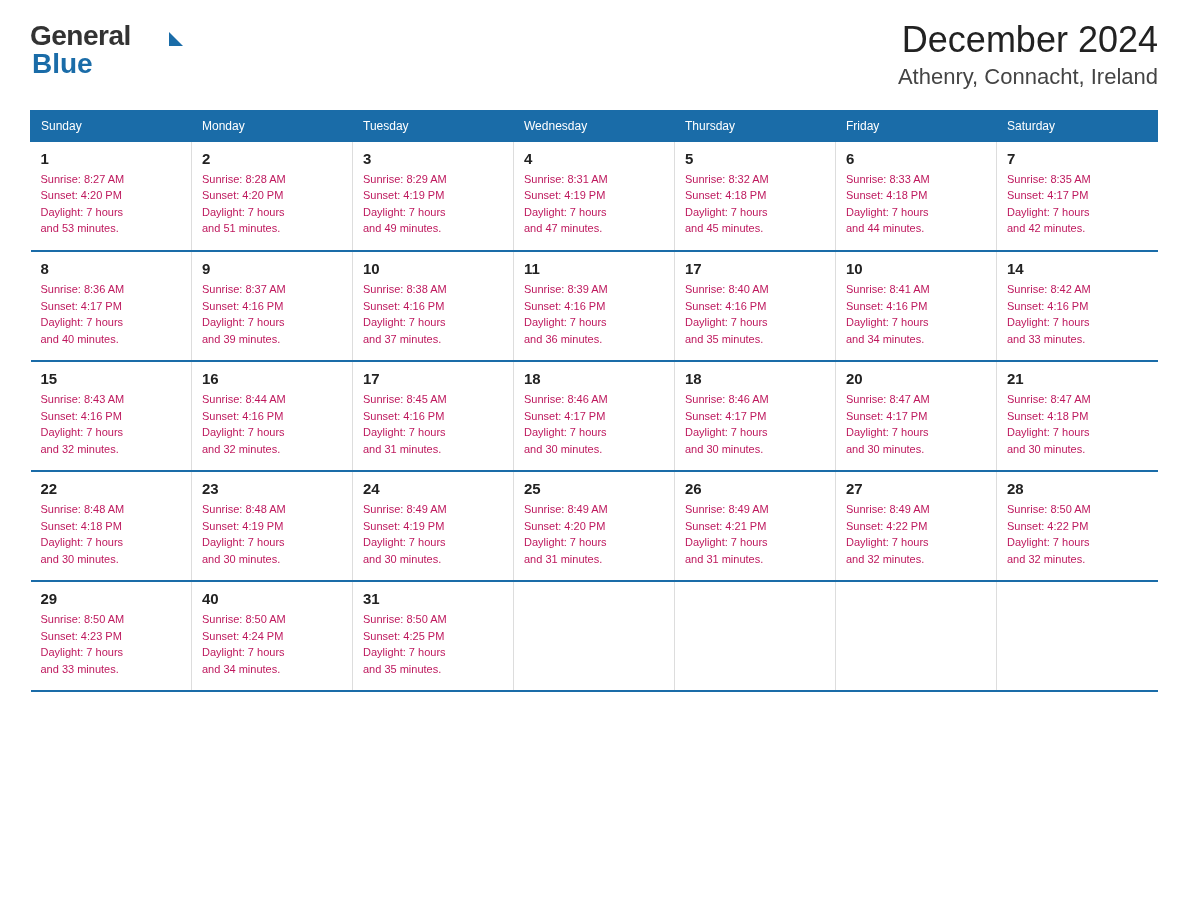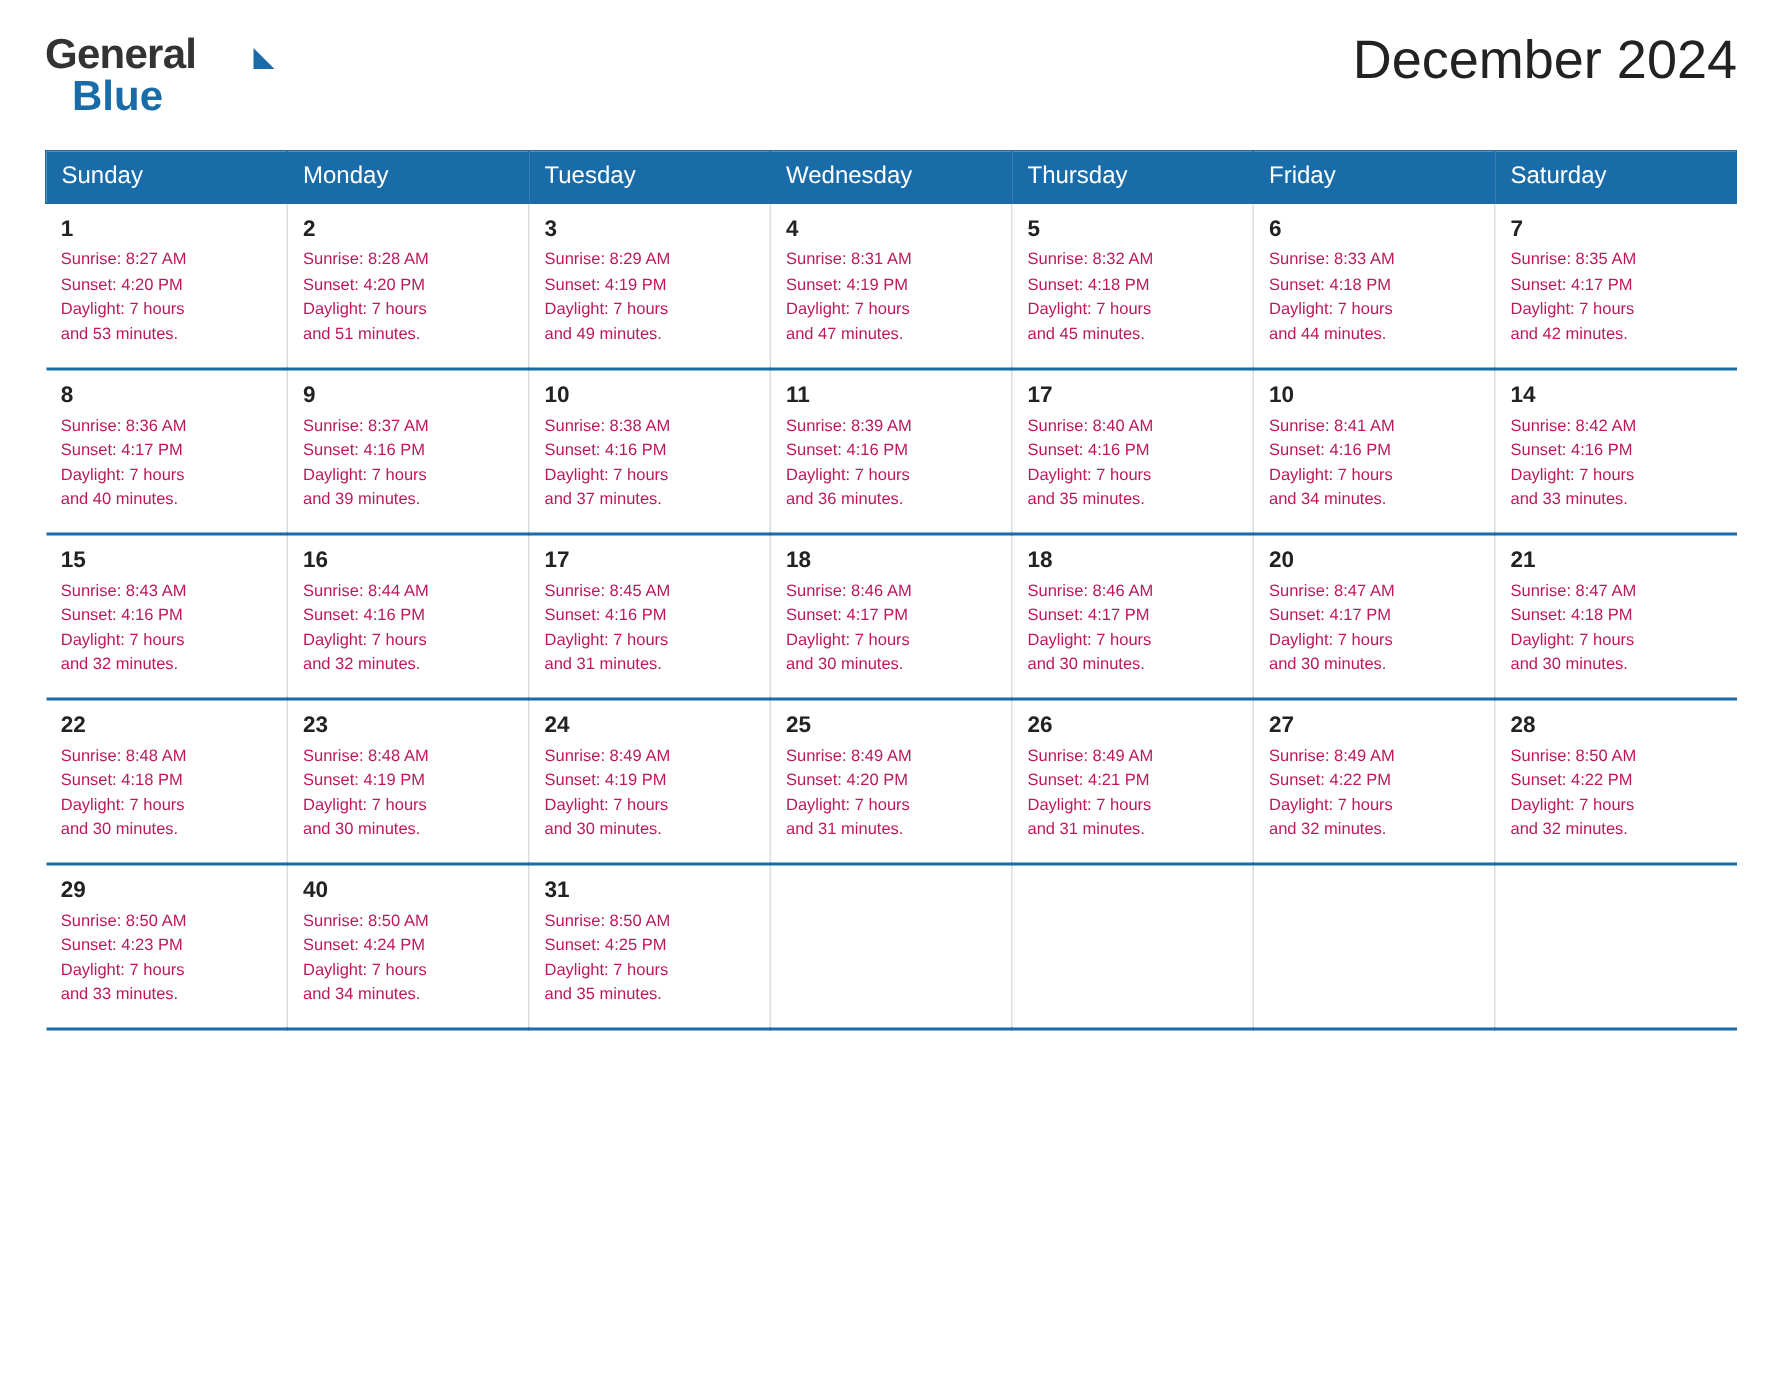--- a/index.html
+++ b/index.html
@@ -39,21 +39,21 @@
       border-top: 14px solid transparent;
       border-bottom: 0px solid transparent;
       margin-left: 2px;
       margin-top: 6px;
     }
     .logo-blue {
       font-size: 28px;
       font-weight: bold;
       color: #1a6ca8;
       margin-top: -4px;
-      margin-left: 18px;
+      margin-left: 2px;
       text-align: right;
     }
     .title-block {
       text-align: right;
     }
     .month-title {
       font-size: 36px;
       font-weight: normal;
       color: #222;
       line-height: 1.1;
@@ -66,21 +66,21 @@
     table {
       width: 100%;
       border-collapse: collapse;
       table-layout: fixed;
     }
     thead tr {
       background: #1a6ca8;
     }
     thead th {
       color: #fff;
-      font-size: 16px;
+      font-size: 12px;
       font-weight: normal;
       padding: 8px 10px;
       text-align: left;
       border: 1px solid #1a6ca8;
     }
     tbody tr {
       border-bottom: 2px solid #1a6ca8;
     }
     tbody td {
       vertical-align: top;
@@ -116,20 +116,21 @@
 <div class="header">
   <div class="logo">
     <div class="logo-top">
       <span class="logo-general">General</span>
       <div class="logo-arrow"></div>
     </div>
     <span class="logo-blue">Blue</span>
   </div>
   <div class="title-block">
     <div class="month-title">December 2024</div>
+    <div class="location-title">Athenry, Connacht, Ireland</div>
   </div>
 </div>
 
 <table>
   <thead>
     <tr>
     <th>Sunday</th>
         <th>Monday</th>
         <th>Tuesday</th>
         <th>Wednesday</th>

